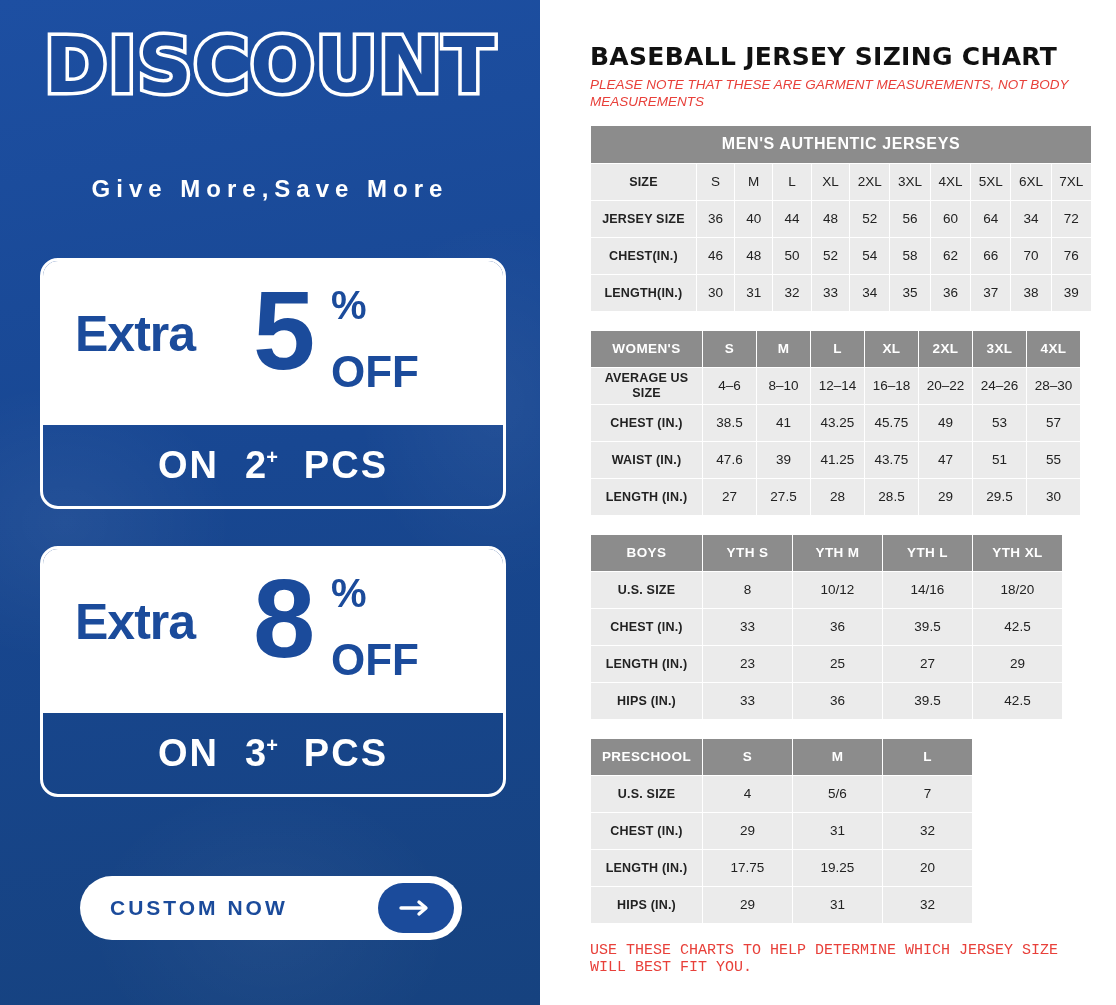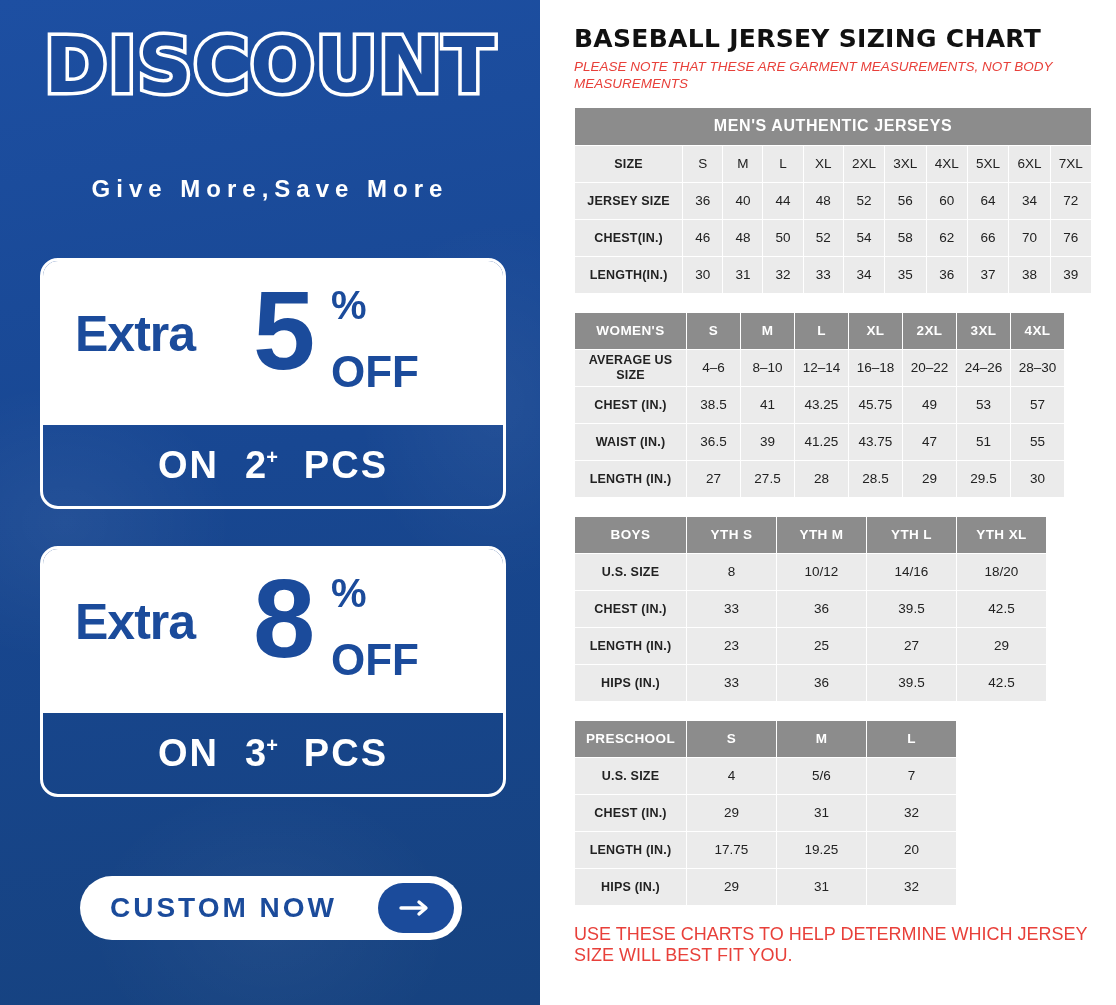--- a/index.html
+++ b/index.html
@@ -157,63 +157,65 @@
     background: #ffffff;
     border-radius: 32px;
     display: flex;
     align-items: center;
     justify-content: space-between;
     padding: 0 8px 0 30px;
     box-sizing: border-box;
   }
   .custom-btn-label {
     color: #1b4b9b;
-    font-size: 28px;
+    font-size: 21px;
     font-weight: bold;
     letter-spacing: 3px;
   }
   .custom-btn-arrow {
     width: 76px;
     height: 50px;
     border-radius: 25px;
     background: #1b4b9b;
     display: flex;
     align-items: center;
     justify-content: center;
   }
   .custom-btn-arrow svg { display: block; }
 
   
   .charts {
     position: relative;
     flex: 1 1 auto;
-    padding: 24px 24px 10px 34px;
+    padding: 42px 24px 10px 34px;
     box-sizing: border-box;
     background: #ffffff;
+    margin-left: 16px;
   }
   .chart-title {
     font-family: "DejaVu Sans", sans-serif;
     font-size: 25px;
     font-weight: bold;
     color: #111111;
     letter-spacing: 0.3px;
     margin: 0 0 6px 0;
   }
   .chart-note {
     color: #e8403a;
     font-size: 13.5px;
     line-height: 1.25;
     margin: 0 0 14px 0;
     max-width: 510px;
     font-style: italic;
   }
   .chart-footer {
     color: #e8403a;
-    font-size: 18px;
+    font-size: 15px;
     margin-top: 14px;
+    font-family: Liberation Mono, monospace;
   }
 
   table.sz {
     border-collapse: collapse;
     margin-bottom: 18px;
     table-layout: fixed;
   }
   table.sz td, table.sz th {
     border: 1px solid #ffffff;
     background: #ebebeb;
@@ -415,21 +417,21 @@
           <td>38.5</td>
           <td>41</td>
           <td>43.25</td>
           <td>45.75</td>
           <td>49</td>
           <td>53</td>
           <td>57</td>
         </tr>
         <tr>
           <td class="rowlbl">WAIST (IN.)</td>
-          <td>36.5</td>
+          <td>47.6</td>
           <td>39</td>
           <td>41.25</td>
           <td>43.75</td>
           <td>47</td>
           <td>51</td>
           <td>55</td>
         </tr>
         <tr>
           <td class="rowlbl">LENGTH (IN.)</td>
           <td>27</td>

